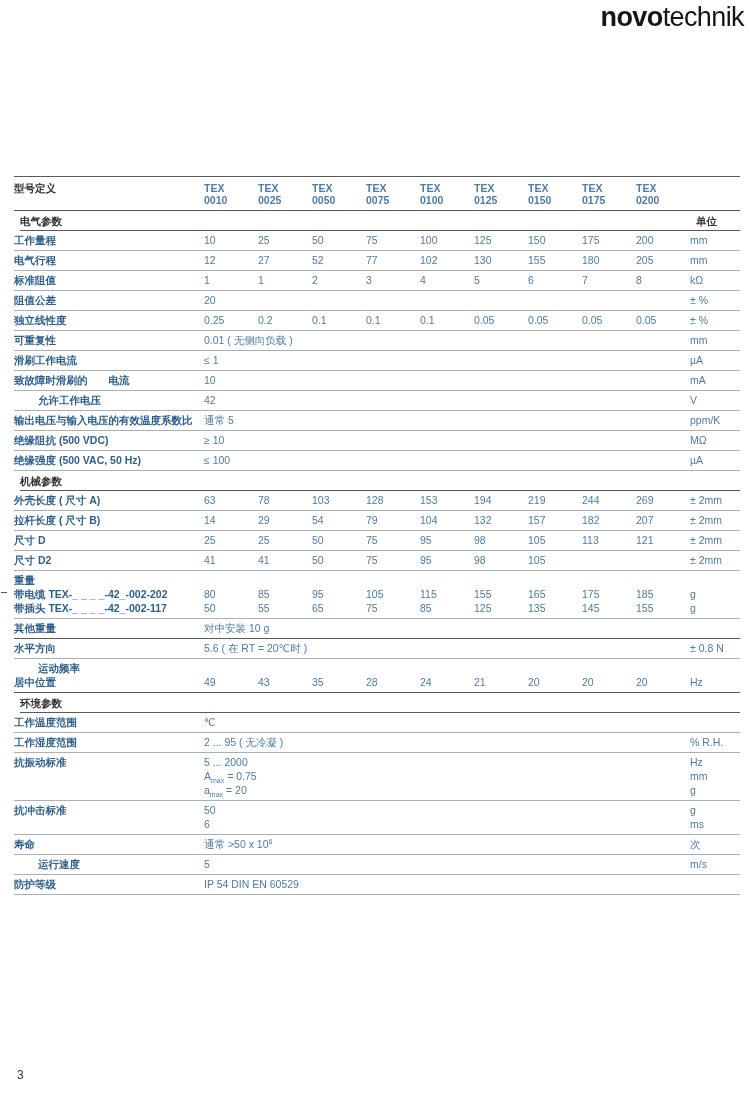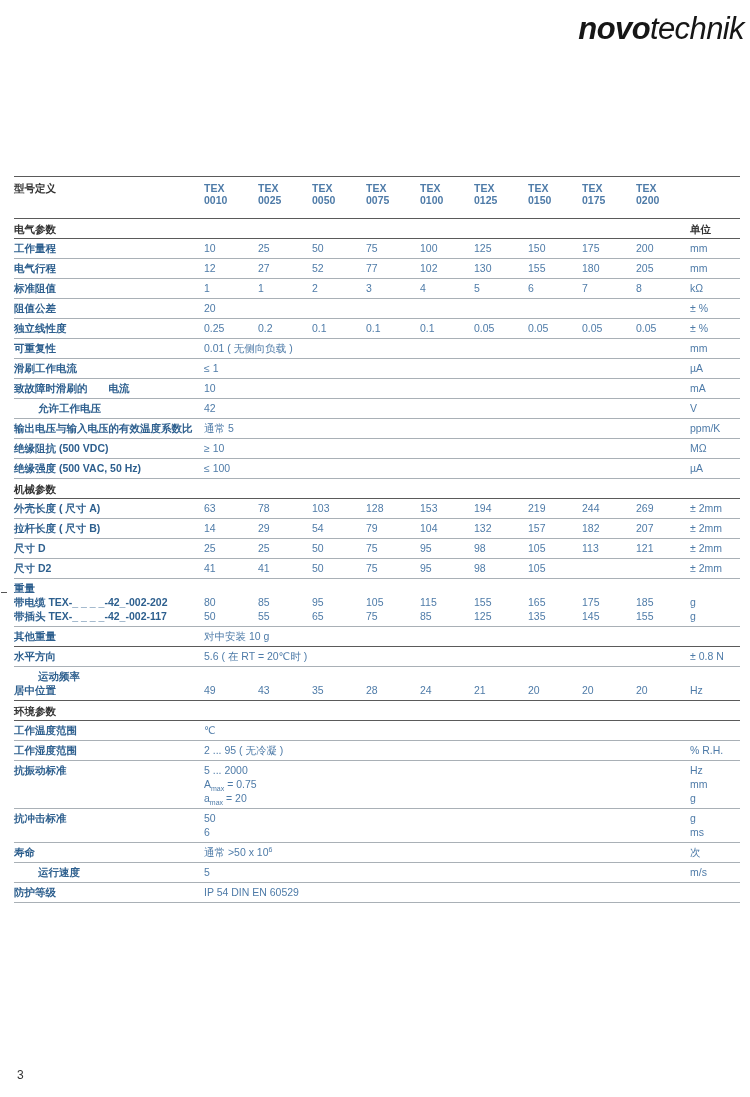--- a/index.html
+++ b/index.html
@@ -2,35 +2,35 @@
 <html style="--c-label: #2d5f8e; --c-value: #4e7ba8; --c-rule: #a9b0b6; --c-rule-dark: #5a5a5a;"><head>
 <meta charset="utf-8">
 <style>
   html,body{margin:0;padding:0;}
   body{
     width:750px;height:1097px;position:relative;background:#ffffff;
     font-family:"Liberation Sans","DejaVu Sans",sans-serif;
     font-size:10.5px;color:#333;overflow:hidden;
   }
   
-  .logo{position:absolute;top:12px;right:6px;font-size:31px;letter-spacing:-0.6px;color:#161616;line-height:34px;font-style:italic;}
+  .logo{position:absolute;top:0px;right:6px;font-size:27px;letter-spacing:-0.6px;color:#161616;line-height:34px;}
   .logo .bold{font-weight:800;}
   .logo .light{font-weight:300;}
 
   
   #spec-table{
     position:absolute;left:14px;top:176px;width:726px;
     border-top:1px solid var(--c-rule-dark,#5a5a5a);
   }
   .trow{display:grid;grid-template-columns:190px repeat(9,54px) 50px;align-items:end;}
   .cell{line-height:12px;white-space:nowrap;overflow:visible;}
-  .thead{border-bottom:1px solid var(--c-rule-dark,#5a5a5a);padding:5px 0 12px 0;align-items:start;}
+  .thead{border-bottom:1px solid var(--c-rule-dark,#5a5a5a);padding:5px 0 4px 0;align-items:start;}
   .header-text{color:#333;font-weight:bold;}
   .model-cell div{line-height:12px;}
-  .section-row{border-bottom:1px solid var(--c-rule-dark,#5a5a5a);padding:4px 0 3px 0;}
+  .section-row{border-bottom:1px solid var(--c-rule-dark,#5a5a5a);padding:4px 0 3px 0;margin-left:6px;}
   .rowblock{border-bottom:1px solid var(--c-rule,#a9b0b6);padding:2px 0 3px 0;}
   .rowblock.dark-bottom{border-bottom:1px solid var(--c-rule-dark,#5a5a5a);}
   .rowblock .trow{padding:1px 0;}
   .label-cell{color:var(--c-label,#2d5f8e);font-weight:bold;}
   .label-cell.indent{padding-left:24px;}
   .val-cell{color:var(--c-value,#4e7ba8);}
   .unit-cell{color:var(--c-value,#4e7ba8);}
   sub,sup{font-size:7px;line-height:0;}
   
   .page-number{position:absolute;left:17px;top:1068px;font-size:12px;color:#333;}

